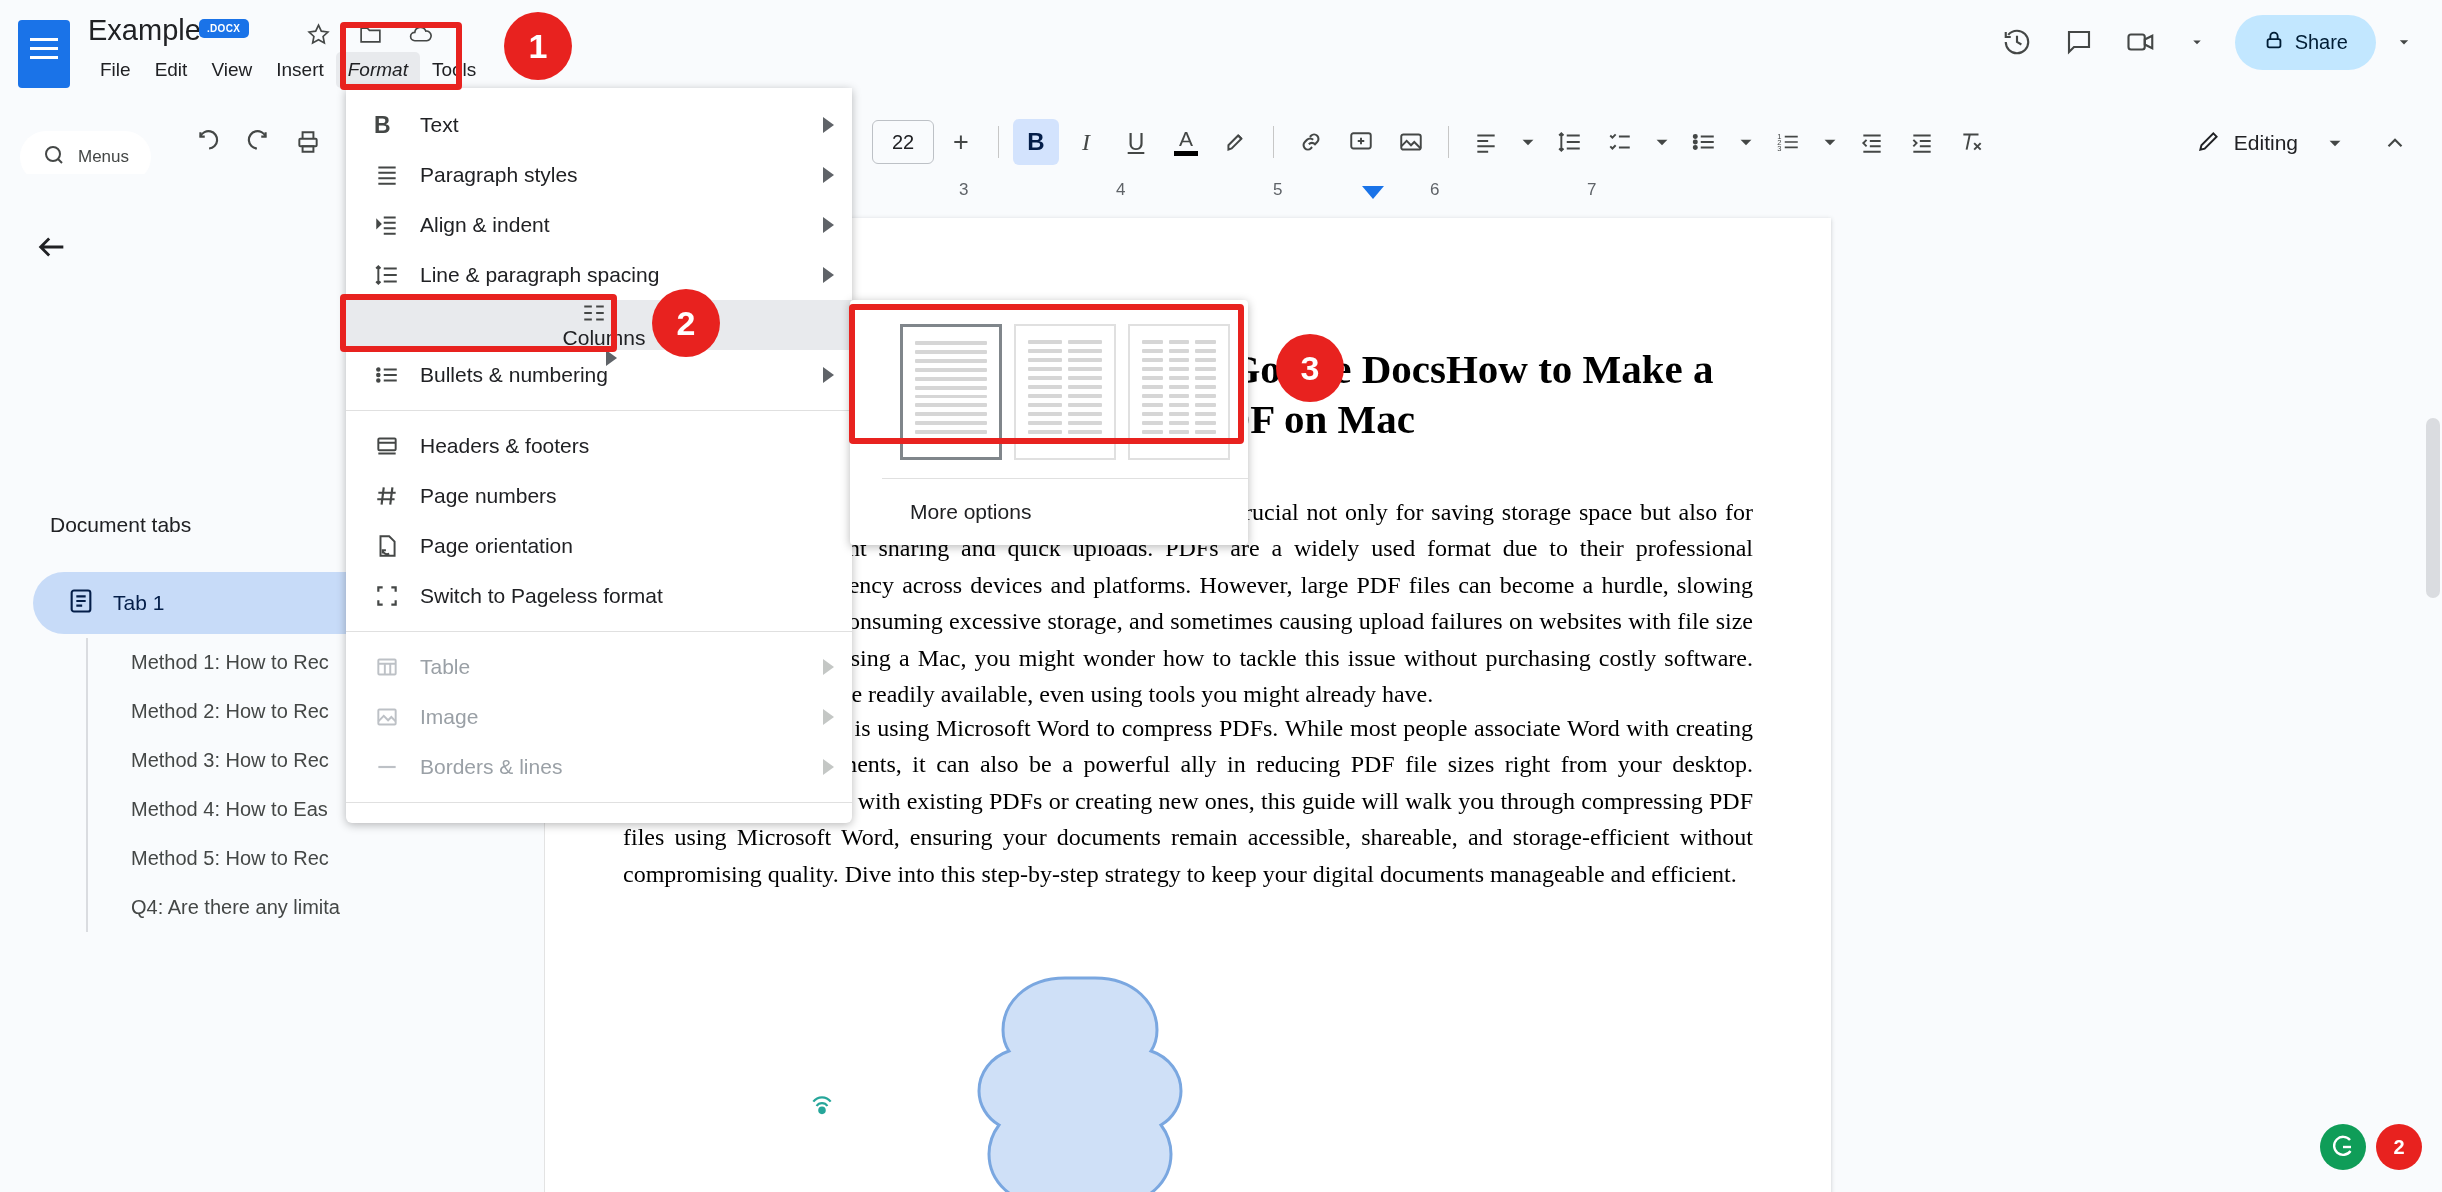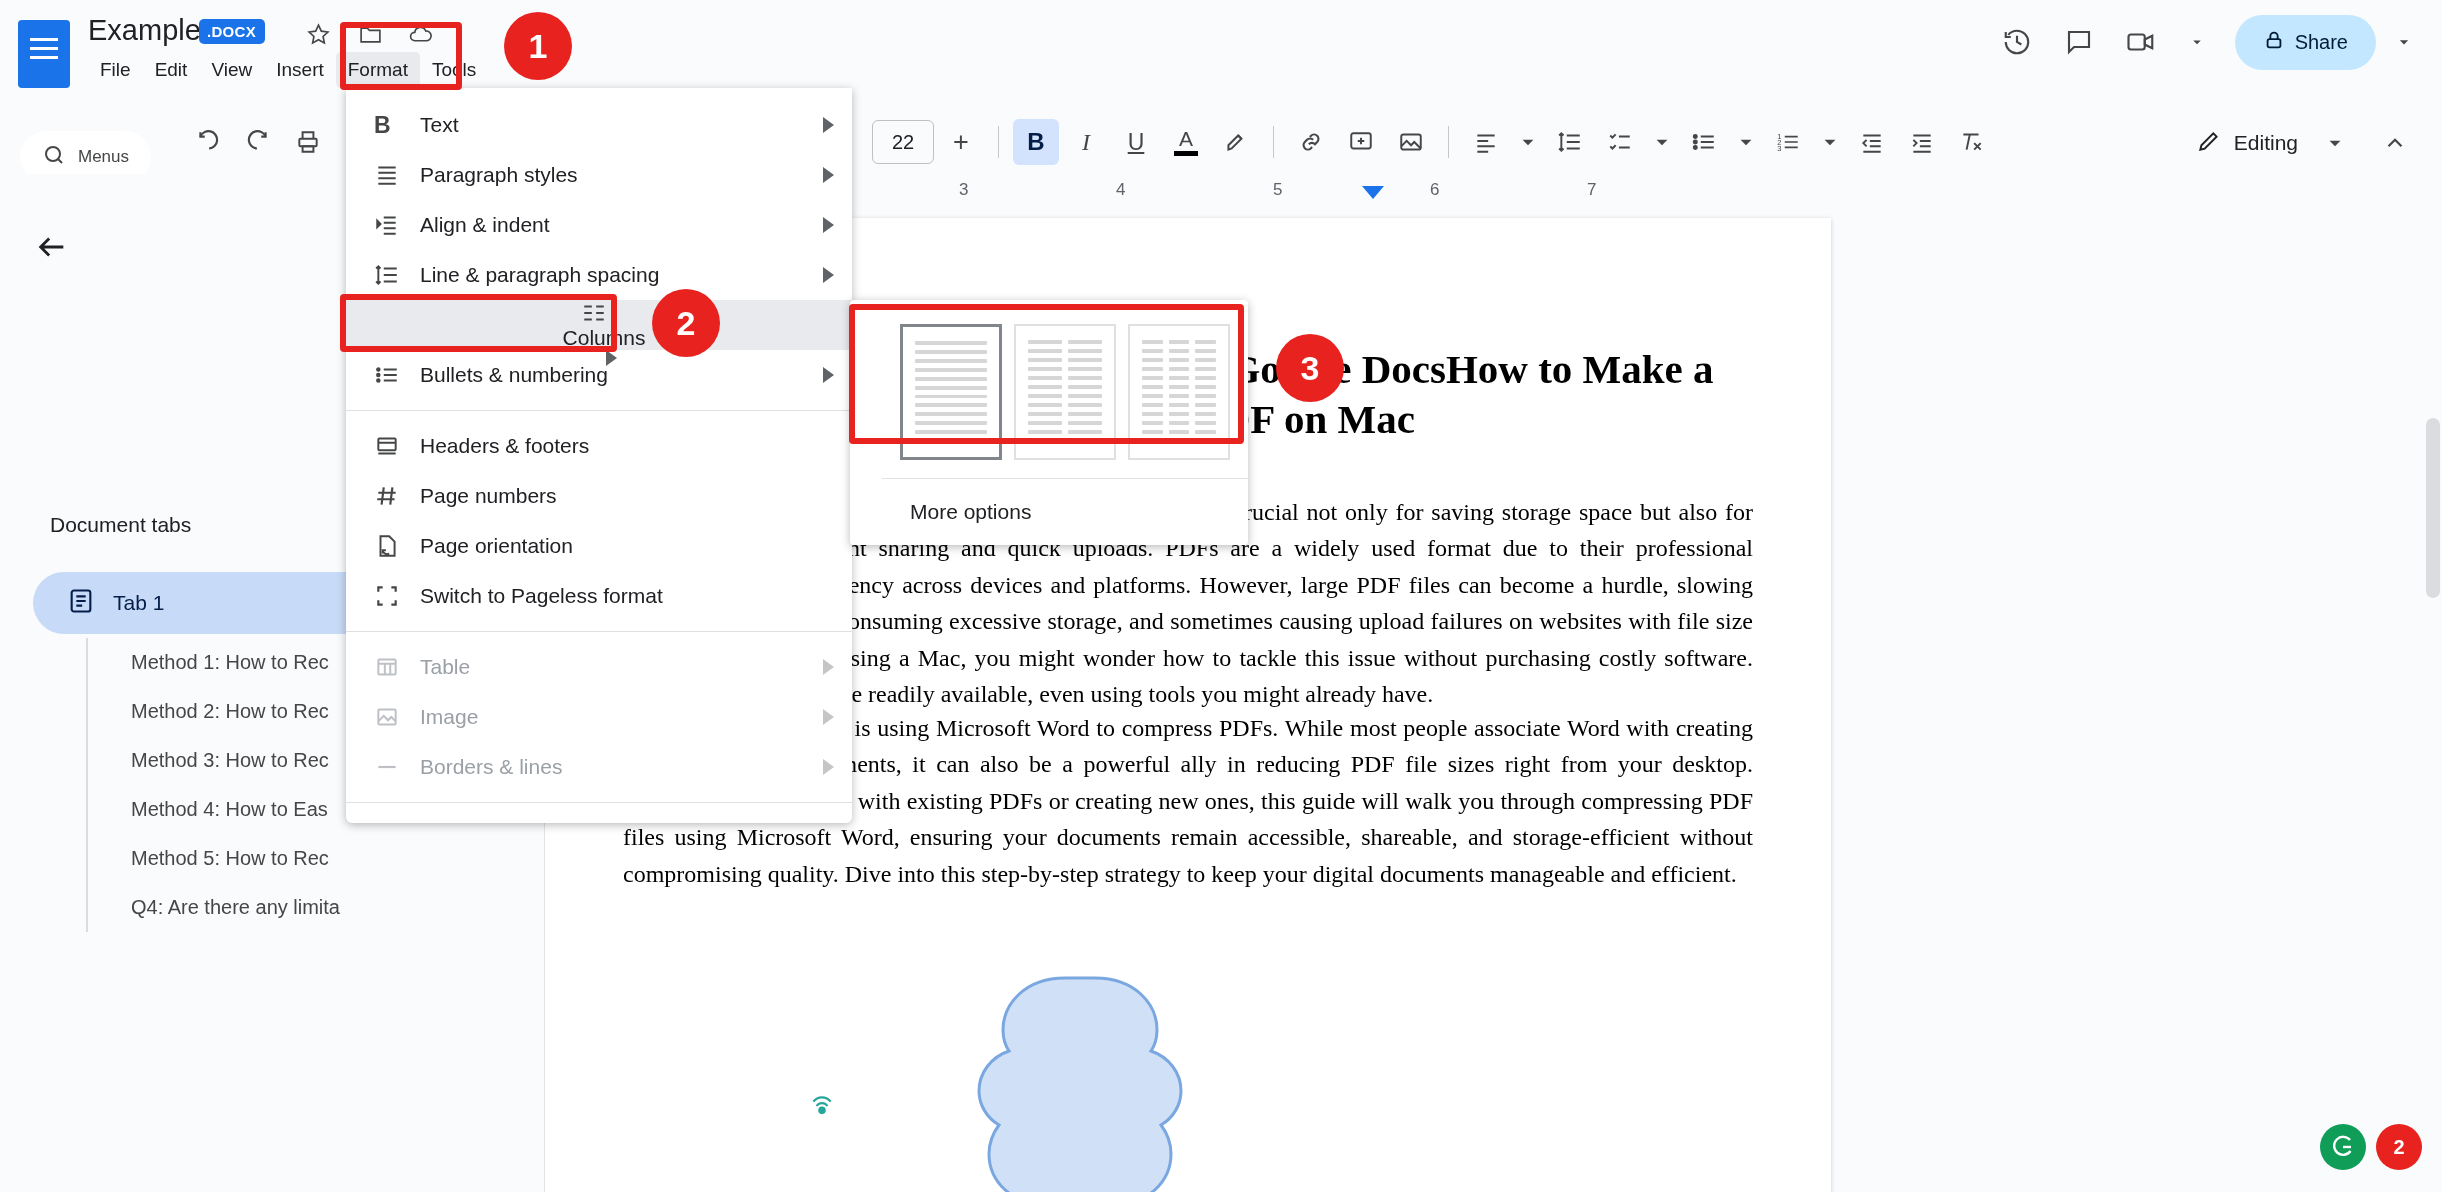--- a/index.html
+++ b/index.html
@@ -12,27 +12,27 @@
   .app { position: relative; width: 2442px; height: 1192px; background:#f9fbfd;border-radius:14px; }
 
   
   .header { position:absolute; top:0; left:0; width:2442px; height:108px; background:#f9fbfd; }
   .docs-logo { position:absolute; left:18px; top:20px; width:52px; height:68px;
                background:#1a73e8; border-radius:4px; }
   .docs-logo:after{ content:""; position:absolute; left:12px; top:18px; width:28px; height:3px;
                background:#fff; box-shadow: 0 9px 0 #fff, 0 18px 0 #fff; }
   .doc-title { position:absolute; left:88px; top:14px; font-size:29px; color:#202124; }
   .docx-badge { position:absolute; left:199px; top:19px; background:#1a73e8; color:#fff;
-                font-size:15px; font-weight:bold; padding:4px 9px 4px 8px; border-radius:5px;
+                font-size:10px; font-weight:bold; padding:4px 9px 4px 8px; border-radius:5px;
                 letter-spacing:.3px; }
   .hdr-icon { position:absolute; top:22px; width:32px; height:32px; color:#444746; }
   .hdr-icon svg{ width:25px; height:25px; display:block; }
   .menubar { position:absolute; left:88px; top:52px; display:flex; gap:0; }
   .menu-item { font-size:19px; color:#202124; padding:7px 12px; border-radius:5px; cursor:default; }
-  .menu-item.active { background:#e8eaed; }
+  .menu-item.active { background:#e8eaed;font-style:italic; }
 
   .hdr-right { position:absolute; right:0; top:14px; display:flex; align-items:center; gap:6px; }
   .circ-btn { width:56px; height:56px; border-radius:50%; display:flex; align-items:center;
               justify-content:center; color:#444746; }
   .circ-btn svg { width:30px; height:30px; }
   .share-btn { display:flex; align-items:center; gap:10px; background:#c2e7ff; color:#001d35;
                border-radius:28px; padding:14px 28px; font-size:20px; margin-left:10px; }
   .share-btn svg { width:22px; height:22px; }
   .avatar-caret { width:44px; height:44px; display:flex; align-items:center; justify-content:center; }
 

